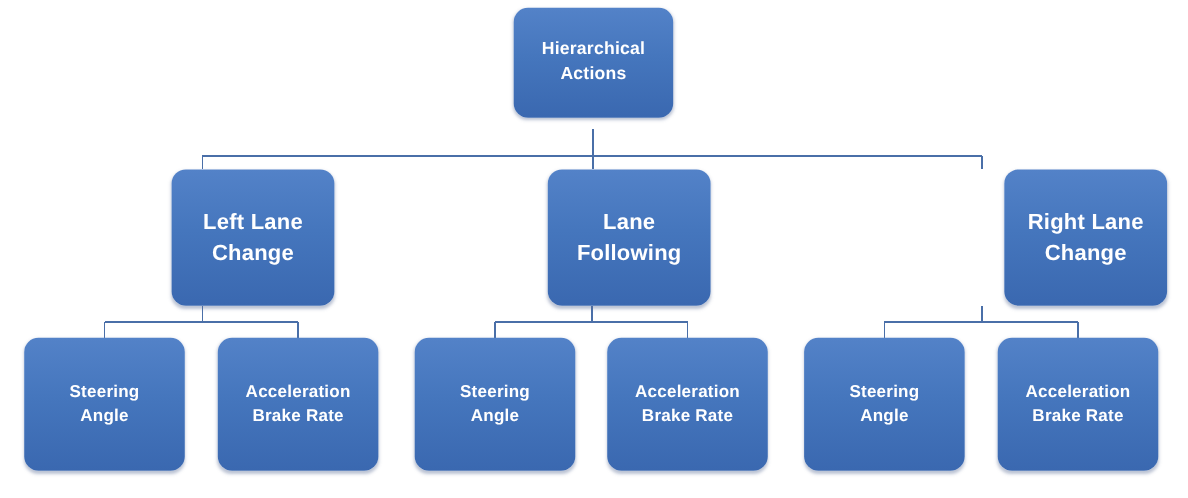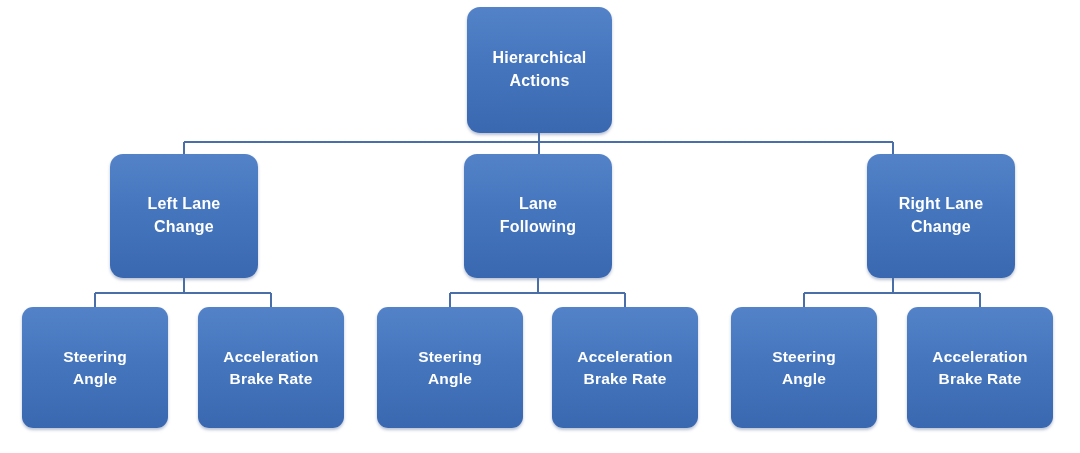--- a/index.html
+++ b/index.html
@@ -42,22 +42,22 @@
     -webkit-font-smoothing: antialiased;
   }
   .node .node-label {
     display: block;
     width: 100%;
     padding: 0 6px;
     box-sizing: border-box;
     white-space: pre-line;
   }
   .node.level-1 { font-size: 16px; }
-  .node.level-2 { font-size: 16px; }
-  .node.level-3 { font-size: 15.5px; border-radius: 11px; }
+  .node.level-2 { font-size: 20px; margin-left: 46px; }
+  .node.level-3 { font-size: 15.5px; }
 </style>
 </head>
 <body>
 
 <div id="diagram-root">
 
   <svg id="connector-layer" viewBox="0 0 1080 453" width="1080" height="453" aria-hidden="true">
       <line x1="539" y1="117" x2="539" y2="142" stroke="#4a6fa8" stroke-width="1.6" shape-rendering="crispEdges"></line>
       <line x1="184" y1="142" x2="893" y2="142" stroke="#4a6fa8" stroke-width="1.6" shape-rendering="crispEdges"></line>
       <line x1="184" y1="142" x2="184" y2="154" stroke="#4a6fa8" stroke-width="1.6" shape-rendering="crispEdges"></line>
@@ -71,29 +71,29 @@
       <line x1="450" y1="293" x2="625" y2="293" stroke="#4a6fa8" stroke-width="1.6" shape-rendering="crispEdges"></line>
       <line x1="450" y1="293" x2="450" y2="307" stroke="#4a6fa8" stroke-width="1.6" shape-rendering="crispEdges"></line>
       <line x1="625" y1="293" x2="625" y2="307" stroke="#4a6fa8" stroke-width="1.6" shape-rendering="crispEdges"></line>
       <line x1="893" y1="278" x2="893" y2="293" stroke="#4a6fa8" stroke-width="1.6" shape-rendering="crispEdges"></line>
       <line x1="804" y1="293" x2="980" y2="293" stroke="#4a6fa8" stroke-width="1.6" shape-rendering="crispEdges"></line>
       <line x1="804" y1="293" x2="804" y2="307" stroke="#4a6fa8" stroke-width="1.6" shape-rendering="crispEdges"></line>
       <line x1="980" y1="293" x2="980" y2="307" stroke="#4a6fa8" stroke-width="1.6" shape-rendering="crispEdges"></line>
     </svg>
 
   <div id="nodes-layer">
-      <div class="node level-1" style="left: 467px; top: 7px; width: 145px; height: 126px;">
+      <div class="node level-1" style="left: 467px; top: 7px; width: 145px; height: 100px;">
         <span class="node-label">Hierarchical
 Actions</span>
       </div>
       <div class="node level-2" style="left: 110px; top: 154px; width: 148px; height: 124px;">
         <span class="node-label">Left Lane
 Change</span>
       </div>
-      <div class="node level-2" style="left: 464px; top: 154px; width: 148px; height: 124px;">
+      <div class="node level-2" style="left: 452px; top: 154px; width: 148px; height: 124px;">
         <span class="node-label">Lane
 Following</span>
       </div>
       <div class="node level-2" style="left: 867px; top: 154px; width: 148px; height: 124px;">
         <span class="node-label">Right Lane
 Change</span>
       </div>
       <div class="node level-3" style="left: 22px; top: 307px; width: 146px; height: 121px;">
         <span class="node-label">Steering
 Angle</span>

